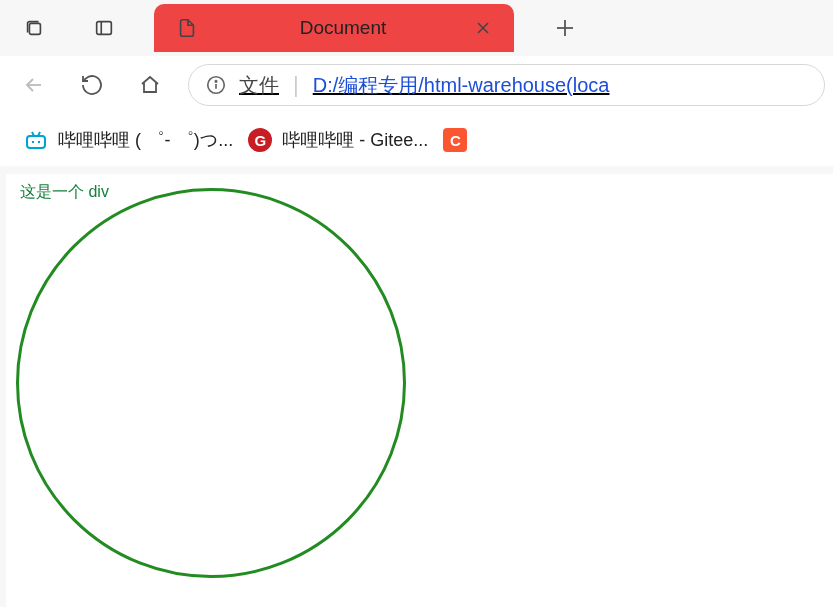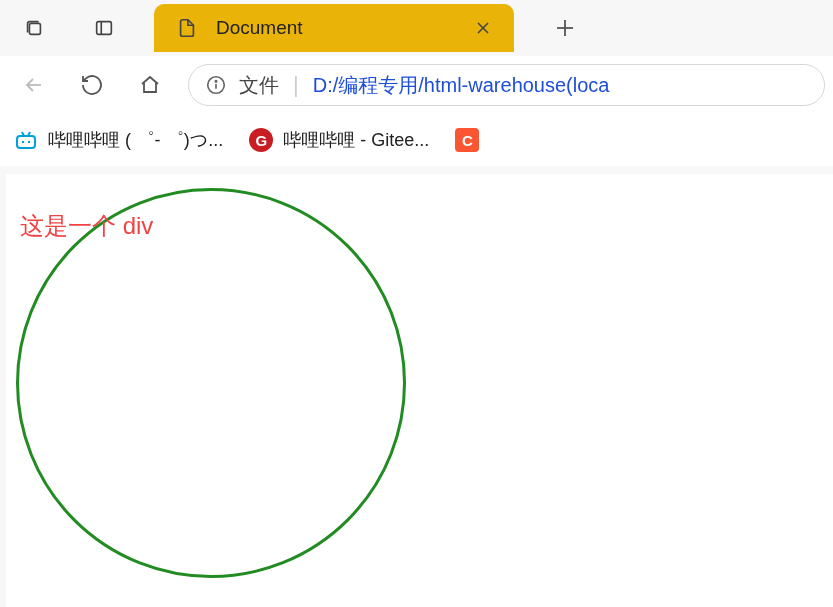--- a/index.html
+++ b/index.html
@@ -27,26 +27,27 @@
       justify-content: center;
       color: #444;
       margin-right: 30px;
     }
     .top-icon svg { width: 22px; height: 22px; }
 
     .tab {
       display: flex;
       align-items: center;
       height: 48px;
-      background: #eab308;
+      background: #ef4444;
       border-radius: 10px 10px 0 0;
       padding: 0 18px 0 22px;
       margin-right: 8px;
       min-width: 360px;
       position: relative;
+      text-align: center;
     }
     .tab .doc-icon { width: 22px; height: 22px; margin-right: 18px; color: #444; }
     .tab-title { font-size: 19px; color: #222; flex: 1; }
     .tab-close {
       width: 26px; height: 26px;
       display: flex; align-items: center; justify-content: center;
       color: #444; font-size: 20px;
       border-radius: 4px;
     }
     .new-tab {
@@ -56,20 +57,21 @@
     }
 
     
     .addr-row {
       height: 58px;
       background: #fff;
       display: flex;
       align-items: center;
       padding: 0 8px;
       gap: 6px;
+      text-decoration: underline;
     }
     .nav-btn {
       width: 52px; height: 44px;
       display: flex; align-items: center; justify-content: center;
       color: #555;
     }
     .nav-btn.disabled { color: #bbb; }
     .nav-btn svg { width: 24px; height: 24px; }
 
     .addr-bar {
@@ -91,22 +93,22 @@
     .addr-type { color: #444; font-size: 20px; }
     .addr-sep { color: #ccc; margin: 0 14px; font-size: 22px; flex-shrink: 0; }
     .addr-url { color: #1d4ed8; font-size: 20px; }
 
     
     .bm-row {
       height: 52px;
       background: #fff;
       display: flex;
       align-items: center;
-      padding: 0 14px;
-      gap: 26px;
+      padding: 0 24px;
+      gap: 15px;
       border-bottom: 0;
     }
     .bm-item {
       display: flex;
       align-items: center;
       gap: 10px;
       font-size: 18px;
       color: #222;
       max-width: 260px;
       white-space: nowrap;
@@ -135,23 +137,23 @@
       height: 390px;
       border: 3px solid #228B22;
       border-radius: 50%;
       position: absolute;
       left: 10px;
       top: 14px;
     }
     .div-text {
       position: absolute;
       left: 14px;
-      top: 36px;
-      font-size: 24px;
-      color: #ef4444;
+      top: 8px;
+      font-size: 16px;
+      color: #15803d;
     }
   </style>
 </head>
 <body>
 
 <div class="chrome-top">
   <div class="top-icon">
     <svg viewBox="0 0 24 24" fill="none" stroke="currentColor" stroke-width="1.8">
       <rect x="7" y="7" width="12" height="12" rx="2"></rect>
       <path d="M5 17V7a2 2 0 0 1 2-2h10"></path>

